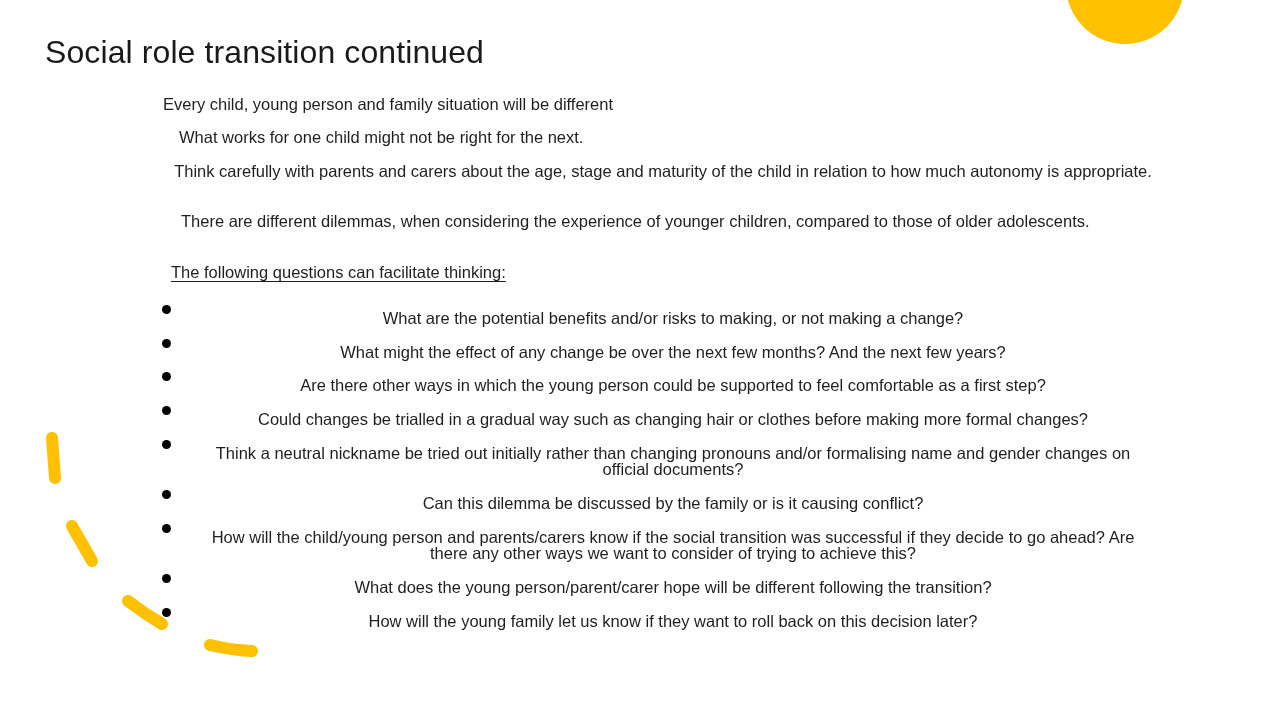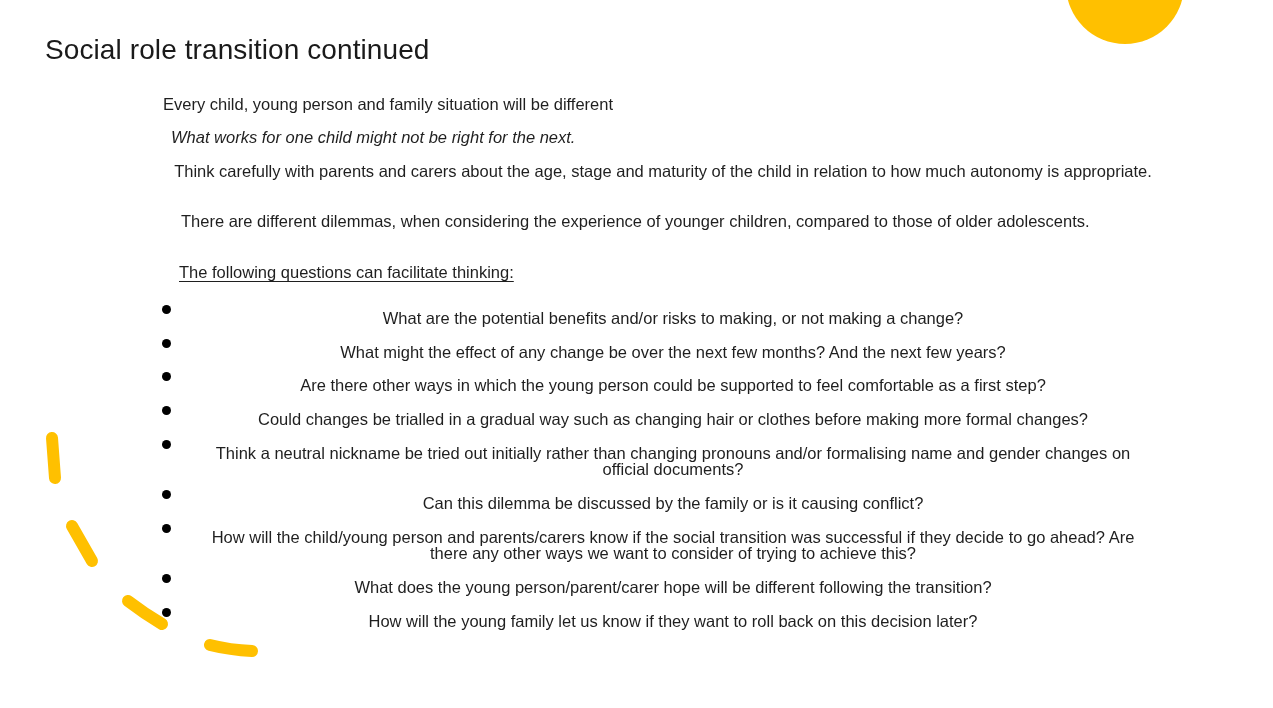--- a/index.html
+++ b/index.html
@@ -33,43 +33,43 @@
   .deco-dashes {
     position: absolute;
     left: 0; top: 0;
     width: 1273px; height: 708px;
     pointer-events: none;
   }
   .title {
     position: absolute;
     left: 45px;
     top: 34px;
-    font-size: 28px;
+    font-size: 32px;
     font-weight: normal;
     letter-spacing: 0.1px;
     color: #1a1a1a;
     margin: 0;
     white-space: nowrap;
   }
   .intro {
     position: absolute;
     left: 160px;
     top: 89px;
     width: 1020px;
     font-size: 16.5px;
     line-height: 16px;
   }
   .intro p {
     margin: 3px;
   }
   .p1 { position: absolute; top: 4px; left: 0; white-space: nowrap; }
-  .p2 { position: absolute; top: 37px; left: 8px; white-space: nowrap; font-style: italic; }
+  .p2 { position: absolute; top: 37px; left: 16px; white-space: nowrap; }
   .p3 { position: absolute; top: 71px; left: 0; width: 1000px; text-align: center; }
   .p4 { position: absolute; top: 121px; left: 18px; white-space: nowrap; }
-  .p5 { position: absolute; top: 172px; left: 16px; white-space: nowrap; text-decoration: underline; text-underline-offset: 3px; }
+  .p5 { position: absolute; top: 172px; left: 8px; white-space: nowrap; text-decoration: underline; text-underline-offset: 3px; }
 
   .q-list {
     position: absolute;
     left: 160px;
     top: 0;
     width: 1000px;
     margin: 0;
     padding: 0;
     list-style: none;
     font-size: 16.5px;

